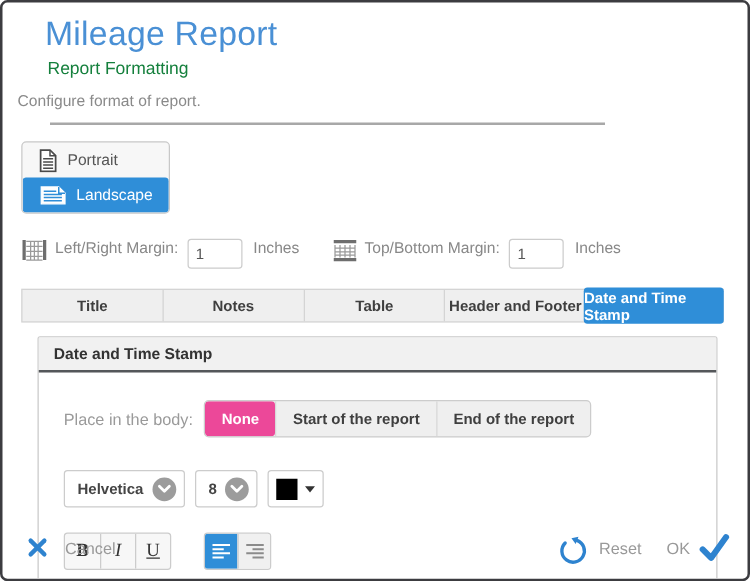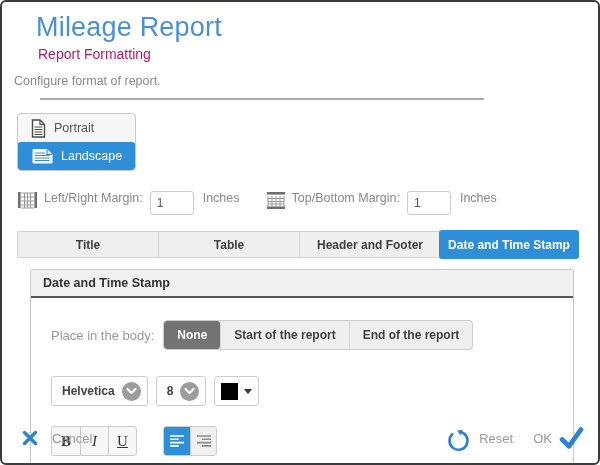--- a/index.html
+++ b/index.html
@@ -3,21 +3,21 @@
 <meta charset="utf-8">
 <style>
   * { box-sizing: border-box; margin: 0; padding: 0; }
   html,body { width:600px; height:465px; background:#fff; font-family:"Liberation Sans", sans-serif; }
   .window {
     position:absolute; left:0; top:0; width:600px; height:465px;
     background:#fff; border:2px solid #3c3c40; border-radius:6px; overflow:hidden;
   }
   
   .page-title { margin:10px 0 0 34px; font-size:27px; font-weight:300; color:#4a90d5; letter-spacing:0.2px; }
-  .page-subtitle { margin:3px 0 0 36px; font-size:14px; color:#be185d; }
+  .page-subtitle { margin:3px 0 0 36px; font-size:14px; color:#15803d; }
   .page-desc { margin:12px 0 0 12px; font-size:12.5px; color:#8a8a8a; }
   .divider { margin:10px 0 0 38px; width:444px; height:2px; background:#a8a8a8; }
   
   .orient-row { margin:13px 0 0 15px; }
   .segmented { display:inline-flex; border:1px solid #c8c8c8; border-radius:4px; overflow:hidden; background:#f7f7f7; vertical-align:middle;flex-direction:column; }
   .seg-btn { display:flex; align-items:center; gap:8px; padding:0 13px; height:28px; font-size:12.5px; color:#555; cursor:default; }
   .seg-btn + .seg-btn { border-left:1px solid #d8d8d8; }
   .seg-btn.selected { background:#2f8ed8; color:#fff; border-left-color:#2f8ed8; border-radius:3px; }
   
   .margins-row { display:flex; align-items:center; margin:20px 0 0 15px; font-size:12.5px; color:#888; }
@@ -33,21 +33,21 @@
   .tab.selected { background:#2f8ed8; color:#fff; border-radius:3px; margin:-2px -1px; border-left:none; }
   
   .panel { margin:11px 0 0 28px; width:544px; border:1px solid #c9c9c9; border-radius:2px; }
   .panel-header { background:#f1f1f1; border-bottom:2px solid #54575a; padding:6px 0 6px 12px; font-size:12.5px; font-weight:bold; color:#333; }
   .panel-body { padding:22px 18px 26px 20px; }
   .place-row { display:flex; align-items:center; }
   .place-label { font-size:13px; color:#9a9a9a; margin-right:9px; }
   .place-seg { display:inline-flex; border:1px solid #ccc; border-radius:4px; overflow:hidden; background:#efefef; }
   .place-opt { padding:7px 13px; font-size:12px; font-weight:bold; color:#3f3f3f; }
   .place-opt + .place-opt { border-left:1px solid #d8d8d8; }
-  .place-opt.selected { background:#737373; color:#fff; border-radius:3px; }
+  .place-opt.selected { background:#ec4899; color:#fff; border-radius:3px; }
   .font-row { display:flex; align-items:center; gap:8px; margin-top:26px; }
   .select-box { display:inline-flex; align-items:center; gap:7px; height:30px; padding:0 6px 0 10px; border:1px solid #ccc; border-radius:3px; background:#fff; font-size:12px; font-weight:bold; color:#444; }
   .chev-circle { width:19px; height:19px; border-radius:50%; background:#9c9c9c; display:flex; align-items:center; justify-content:center; }
   .color-box { display:inline-flex; align-items:center; height:30px; padding:0 6px; border:1px solid #ccc; border-radius:3px; background:#fff; }
   .swatch { width:17px; height:17px; background:#000; }
   .caret-down { width:0; height:0; border-left:4px solid transparent; border-right:4px solid transparent; border-top:5px solid #333; margin-left:6px; }
   .format-row { display:flex; align-items:center; gap:26px; margin-top:20px; }
   .biu-seg, .align-seg { display:inline-flex; border:1px solid #ccc; border-radius:3px; overflow:hidden; background:#f7f7f7; }
   .biu-btn { width:28px; height:28px; display:flex; align-items:center; justify-content:center; font-family:"Liberation Serif", serif; font-size:15px; color:#333; }
   .biu-btn + .biu-btn { border-left:1px solid #ccc; }
@@ -151,20 +151,21 @@
         </svg>
       </span>
       <span class="margin-label">Top/Bottom Margin:</span>
       <input class="margin-input" type="text" value="1" style="">
       <span class="margin-unit">Inches</span>
     </div>
   </div>
 
   <div class="tabs">
     <div class="tab">Title</div>
+    <div class="tab">Notes</div>
     <div class="tab">Table</div>
     <div class="tab">Header and Footer</div>
     <div class="tab selected">Date and Time Stamp</div>
   </div>
 
   <div class="panel">
     <div class="panel-header">Date and Time Stamp</div>
     <div class="panel-body">
       <div class="place-row">
         <span class="place-label">Place in the body:</span>

